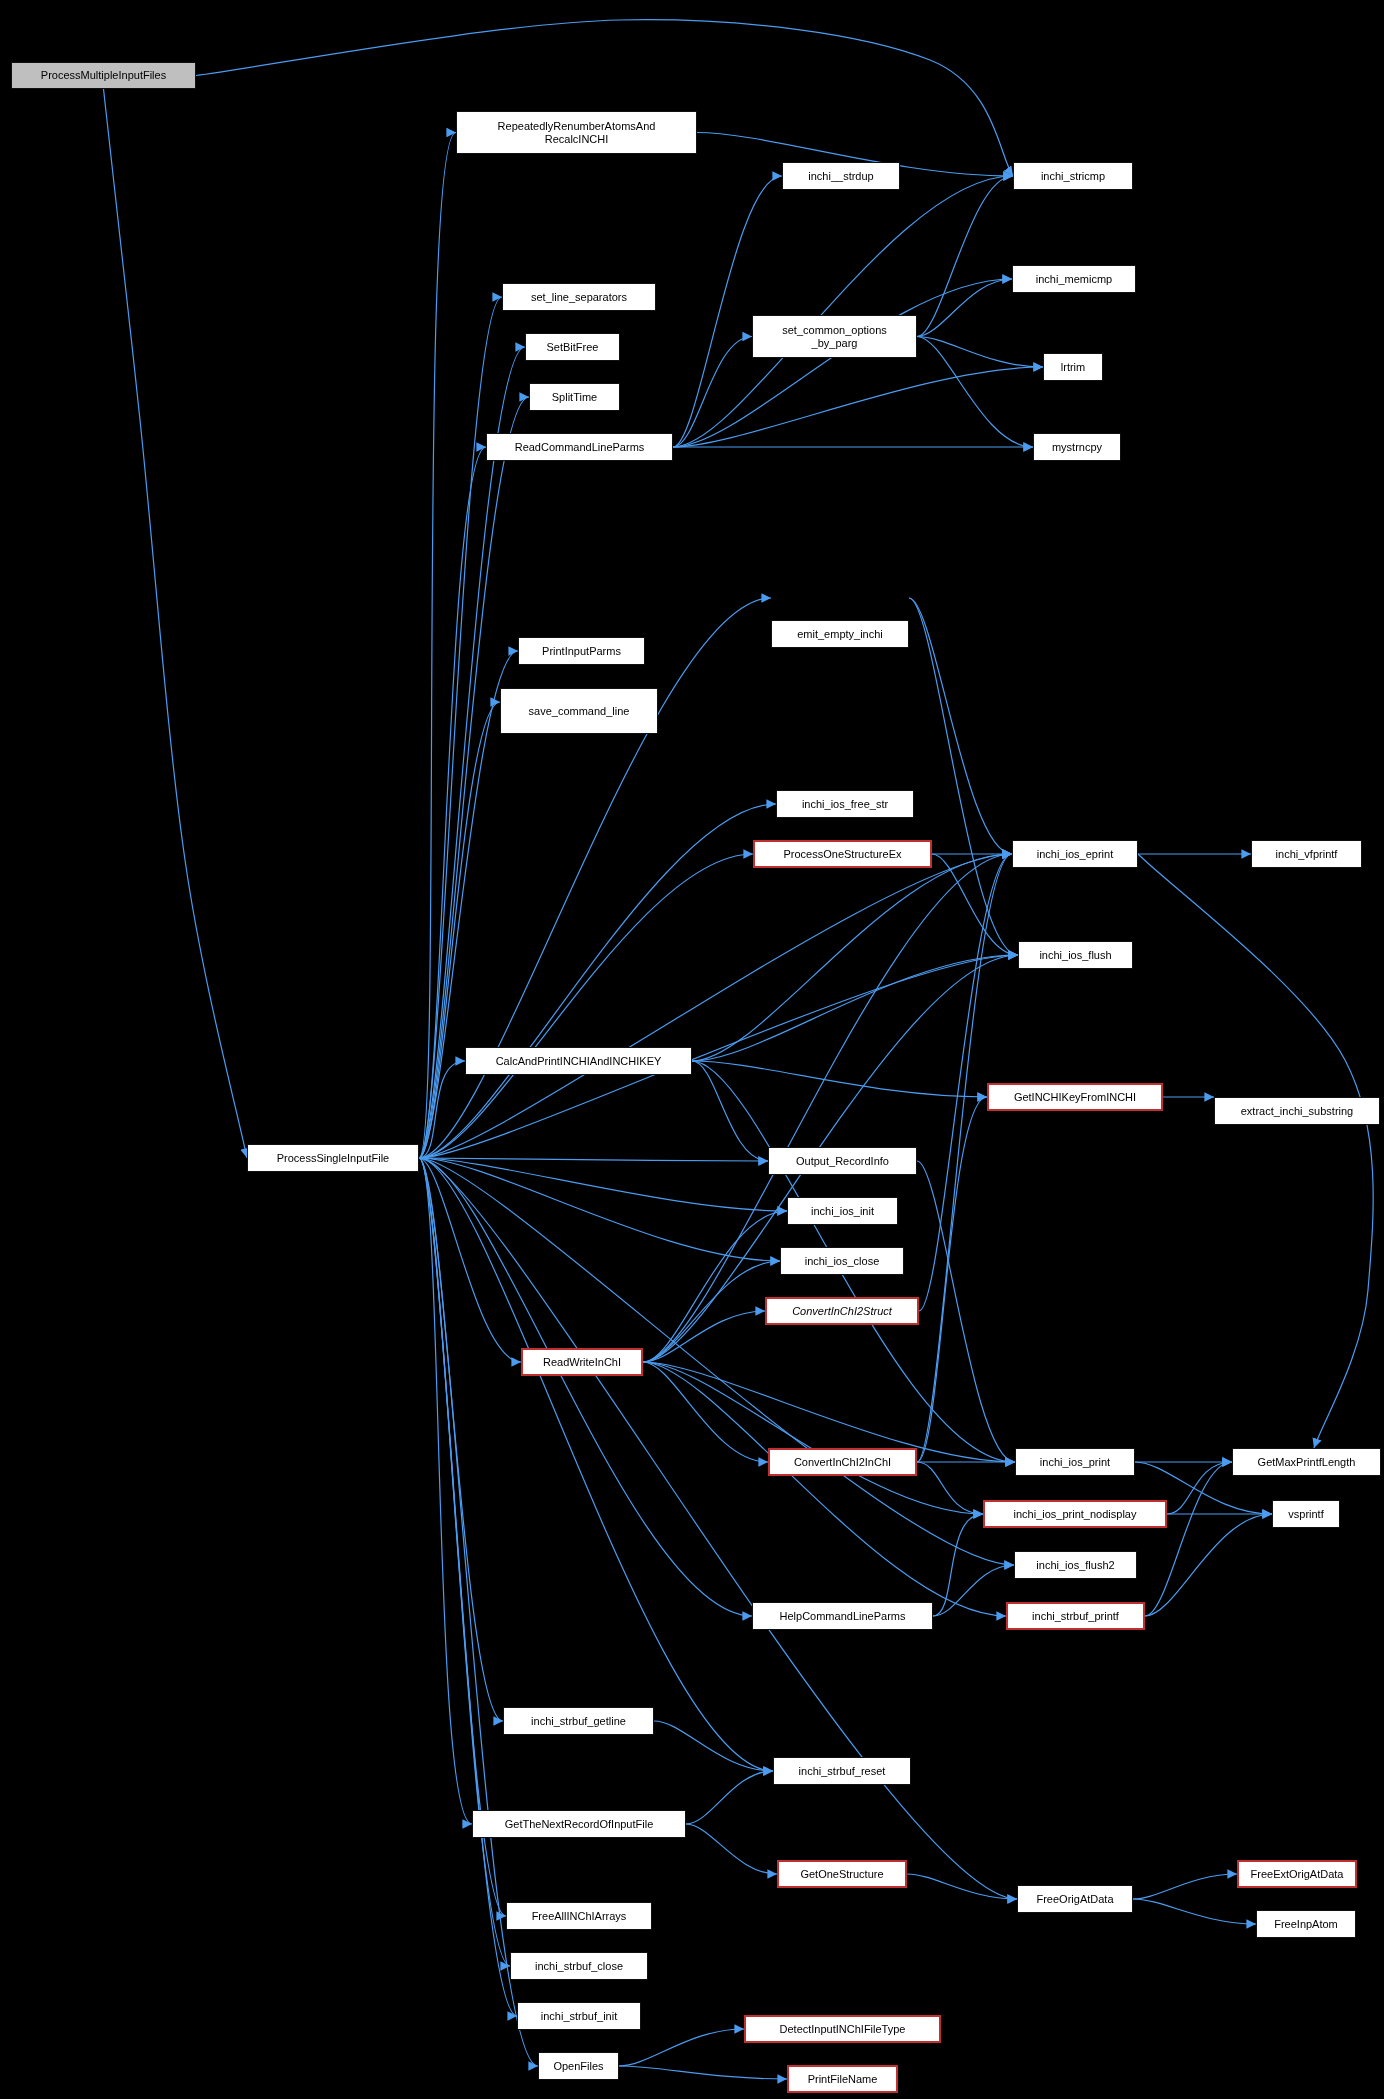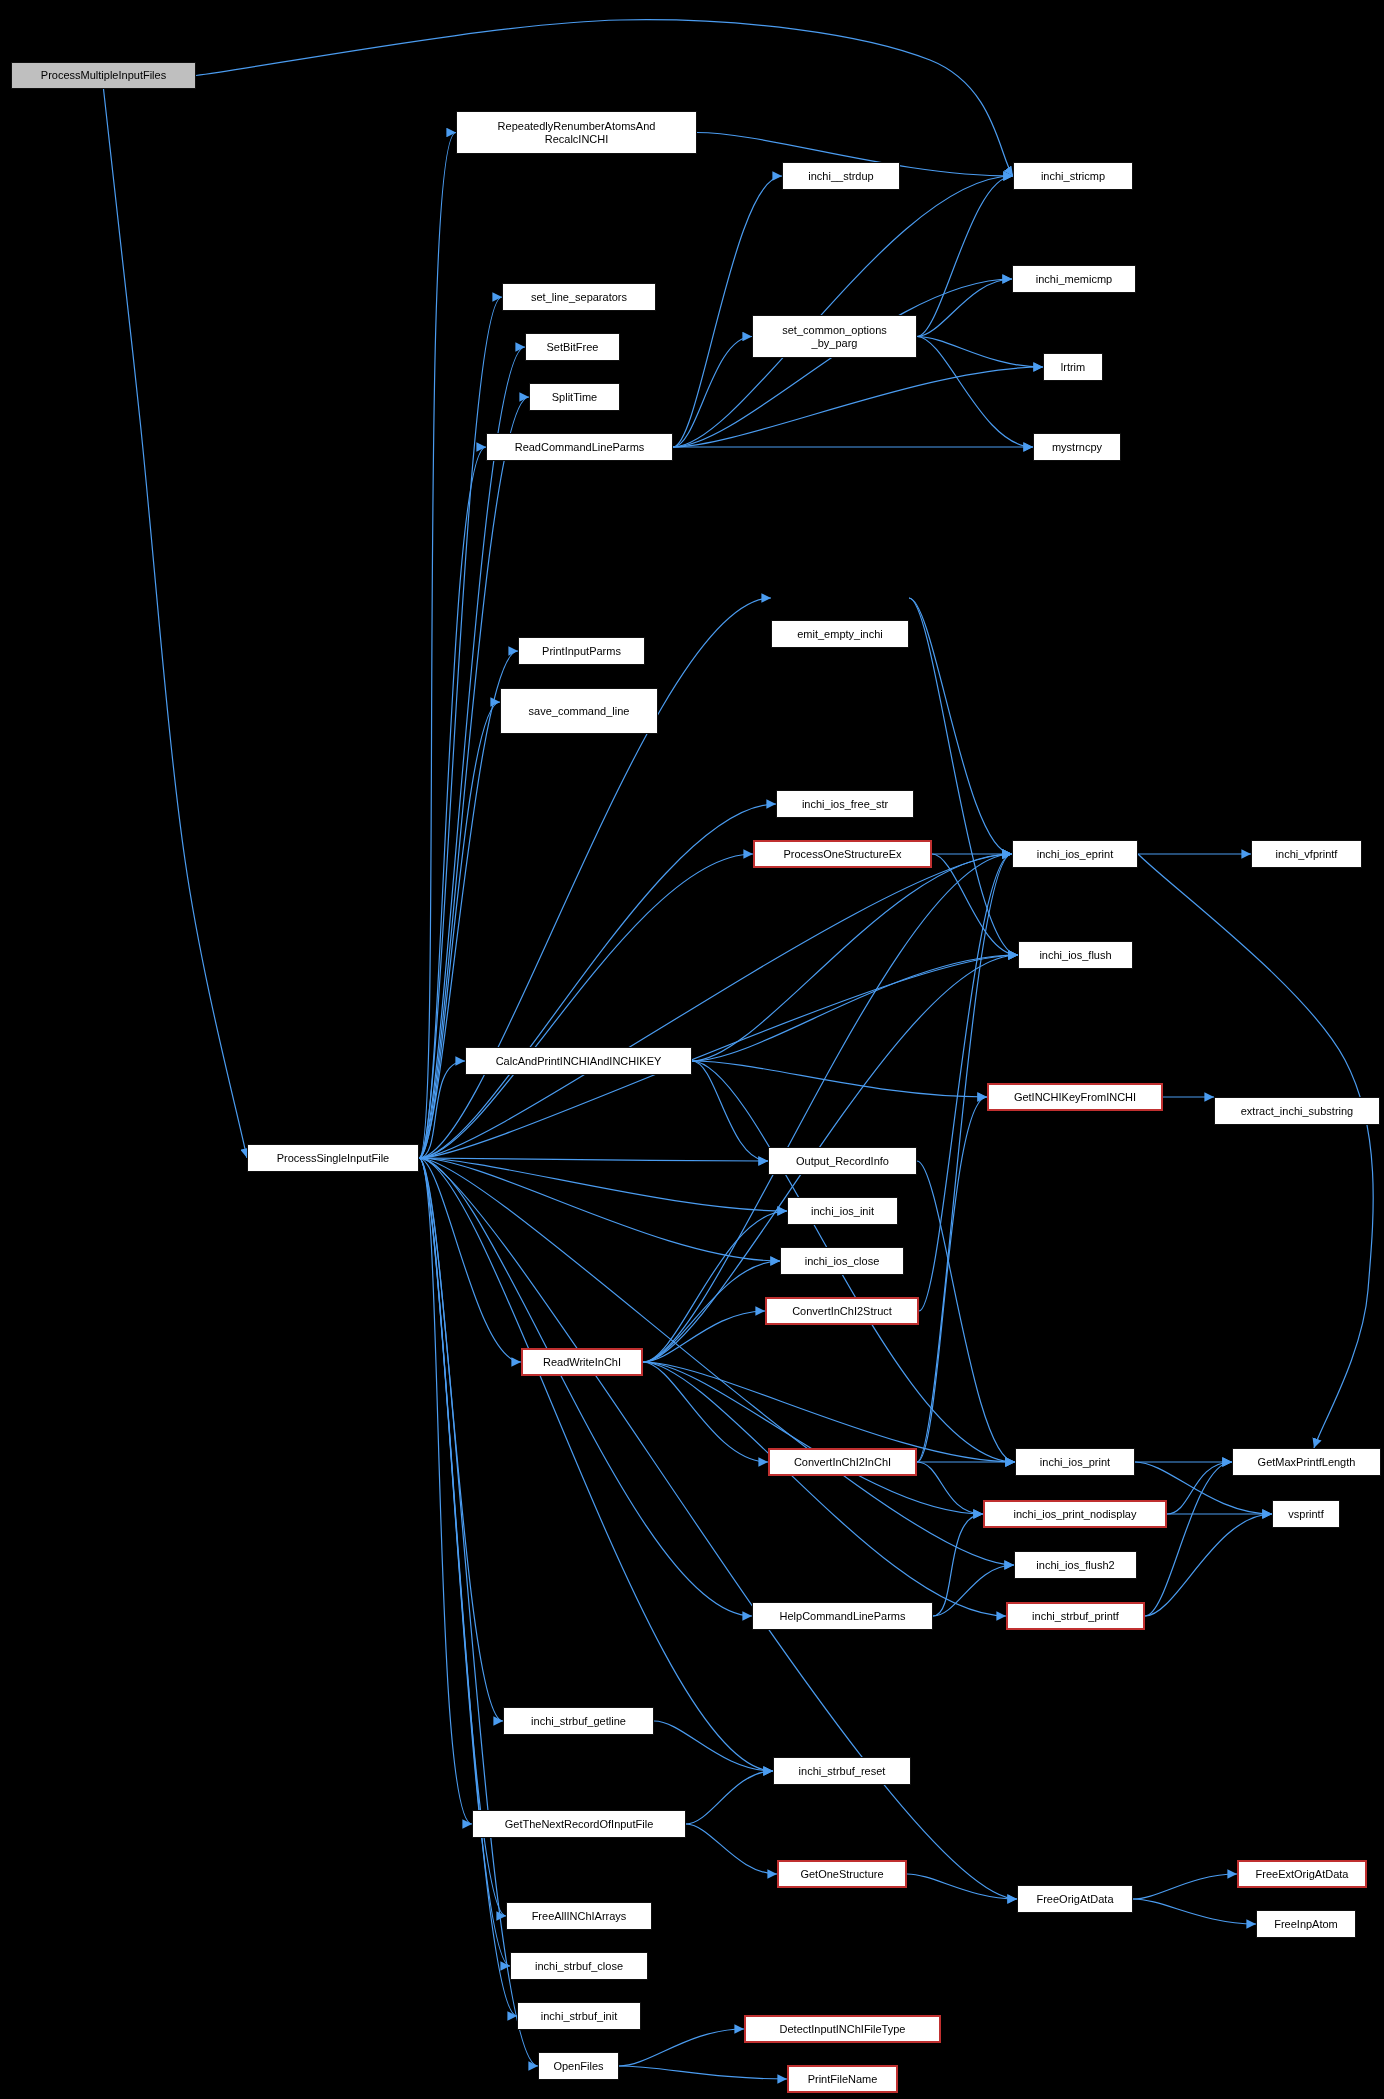--- a/index.html
+++ b/index.html
@@ -167,36 +167,36 @@
       <div class="node" style="left: 1012px; top: 840px; width: 126px; height: 28px; background: rgb(255, 255, 255); color: rgb(0, 0, 0);">inchi_ios_eprint</div>
       <div class="node" style="left: 1251px; top: 840px; width: 111px; height: 28px; background: rgb(255, 255, 255); color: rgb(0, 0, 0);">inchi_vfprintf</div>
       <div class="node" style="left: 1018px; top: 941px; width: 115px; height: 28px; background: rgb(255, 255, 255); color: rgb(0, 0, 0);">inchi_ios_flush</div>
       <div class="node" style="left: 465px; top: 1047px; width: 227px; height: 28px; background: rgb(255, 255, 255); color: rgb(0, 0, 0);">CalcAndPrintINCHIAndINCHIKEY</div>
       <div class="node truncated" style="left: 987px; top: 1083px; width: 176px; height: 28px; background: rgb(255, 255, 255); border-color: rgb(192, 48, 48); color: rgb(0, 0, 0);">GetINCHIKeyFromINCHI</div>
       <div class="node" style="left: 1214px; top: 1083px; width: 166px; height: 28px; background: rgb(255, 255, 255); color: rgb(0, 0, 0); margin-top: 14px;">extract_inchi_substring</div>
       <div class="node" style="left: 247px; top: 1144px; width: 172px; height: 28px; background: rgb(255, 255, 255); color: rgb(0, 0, 0);">ProcessSingleInputFile</div>
       <div class="node" style="left: 768px; top: 1147px; width: 149px; height: 28px; background: rgb(255, 255, 255); color: rgb(0, 0, 0);">Output_RecordInfo</div>
       <div class="node" style="left: 787px; top: 1197px; width: 111px; height: 28px; background: rgb(255, 255, 255); color: rgb(0, 0, 0);">inchi_ios_init</div>
       <div class="node" style="left: 780px; top: 1247px; width: 124px; height: 28px; background: rgb(255, 255, 255); color: rgb(0, 0, 0);">inchi_ios_close</div>
-      <div class="node truncated" style="left: 765px; top: 1297px; width: 154px; height: 28px; background: rgb(255, 255, 255); border-color: rgb(192, 48, 48); color: rgb(0, 0, 0);">ConvertInChI2Struct</div>
+      <div class="node truncated" style="left: 765px; top: 1297px; width: 154px; height: 28px; background: rgb(255, 255, 255); border-color: rgb(192, 48, 48); color: rgb(0, 0, 0); font-style: italic;">ConvertInChI2Struct</div>
       <div class="node truncated" style="left: 521px; top: 1348px; width: 122px; height: 28px; background: rgb(255, 255, 255); border-color: rgb(192, 48, 48); color: rgb(0, 0, 0);">ReadWriteInChI</div>
       <div class="node truncated" style="left: 768px; top: 1448px; width: 149px; height: 28px; background: rgb(255, 255, 255); border-color: rgb(192, 48, 48); color: rgb(0, 0, 0);">ConvertInChI2InChI</div>
       <div class="node" style="left: 1015px; top: 1448px; width: 120px; height: 28px; background: rgb(255, 255, 255); color: rgb(0, 0, 0);">inchi_ios_print</div>
       <div class="node" style="left: 1232px; top: 1448px; width: 149px; height: 28px; background: rgb(255, 255, 255); color: rgb(0, 0, 0);">GetMaxPrintfLength</div>
       <div class="node truncated" style="left: 983px; top: 1500px; width: 184px; height: 28px; background: rgb(255, 255, 255); border-color: rgb(192, 48, 48); color: rgb(0, 0, 0);">inchi_ios_print_nodisplay</div>
       <div class="node" style="left: 1272px; top: 1500px; width: 68px; height: 28px; background: rgb(255, 255, 255); color: rgb(0, 0, 0);">vsprintf</div>
       <div class="node" style="left: 1014px; top: 1551px; width: 123px; height: 28px; background: rgb(255, 255, 255); color: rgb(0, 0, 0);">inchi_ios_flush2</div>
       <div class="node" style="left: 752px; top: 1602px; width: 181px; height: 28px; background: rgb(255, 255, 255); color: rgb(0, 0, 0);">HelpCommandLineParms</div>
       <div class="node truncated" style="left: 1006px; top: 1602px; width: 139px; height: 28px; background: rgb(255, 255, 255); border-color: rgb(192, 48, 48); color: rgb(0, 0, 0);">inchi_strbuf_printf</div>
       <div class="node" style="left: 503px; top: 1707px; width: 151px; height: 28px; background: rgb(255, 255, 255); color: rgb(0, 0, 0);">inchi_strbuf_getline</div>
       <div class="node" style="left: 773px; top: 1757px; width: 138px; height: 28px; background: rgb(255, 255, 255); color: rgb(0, 0, 0);">inchi_strbuf_reset</div>
       <div class="node" style="left: 472px; top: 1810px; width: 214px; height: 28px; background: rgb(255, 255, 255); color: rgb(0, 0, 0);">GetTheNextRecordOfInputFile</div>
       <div class="node truncated" style="left: 777px; top: 1860px; width: 130px; height: 28px; background: rgb(255, 255, 255); border-color: rgb(192, 48, 48); color: rgb(0, 0, 0);">GetOneStructure</div>
       <div class="node" style="left: 1017px; top: 1885px; width: 116px; height: 28px; background: rgb(255, 255, 255); color: rgb(0, 0, 0);">FreeOrigAtData</div>
-      <div class="node truncated" style="left: 1237px; top: 1860px; width: 130px; height: 28px; background: rgb(255, 255, 255); border-color: rgb(192, 48, 48); color: rgb(0, 0, 0);">FreeExtOrigAtData</div>
+      <div class="node truncated" style="left: 1237px; top: 1860px; width: 120px; height: 28px; background: rgb(255, 255, 255); border-color: rgb(192, 48, 48); color: rgb(0, 0, 0);">FreeExtOrigAtData</div>
       <div class="node" style="left: 1256px; top: 1910px; width: 100px; height: 28px; background: rgb(255, 255, 255); color: rgb(0, 0, 0);">FreeInpAtom</div>
       <div class="node" style="left: 506px; top: 1902px; width: 146px; height: 28px; background: rgb(255, 255, 255); color: rgb(0, 0, 0);">FreeAllINChIArrays</div>
       <div class="node" style="left: 510px; top: 1952px; width: 138px; height: 28px; background: rgb(255, 255, 255); color: rgb(0, 0, 0);">inchi_strbuf_close</div>
       <div class="node" style="left: 517px; top: 2002px; width: 124px; height: 28px; background: rgb(255, 255, 255); color: rgb(0, 0, 0);">inchi_strbuf_init</div>
       <div class="node" style="left: 538px; top: 2052px; width: 81px; height: 28px; background: rgb(255, 255, 255); color: rgb(0, 0, 0);">OpenFiles</div>
       <div class="node truncated" style="left: 744px; top: 2015px; width: 197px; height: 28px; background: rgb(255, 255, 255); border-color: rgb(192, 48, 48); color: rgb(0, 0, 0);">DetectInputINChIFileType</div>
       <div class="node truncated" style="left: 787px; top: 2065px; width: 111px; height: 28px; background: rgb(255, 255, 255); border-color: rgb(192, 48, 48); color: rgb(0, 0, 0);">PrintFileName</div>
     </div>
 </div>
 

